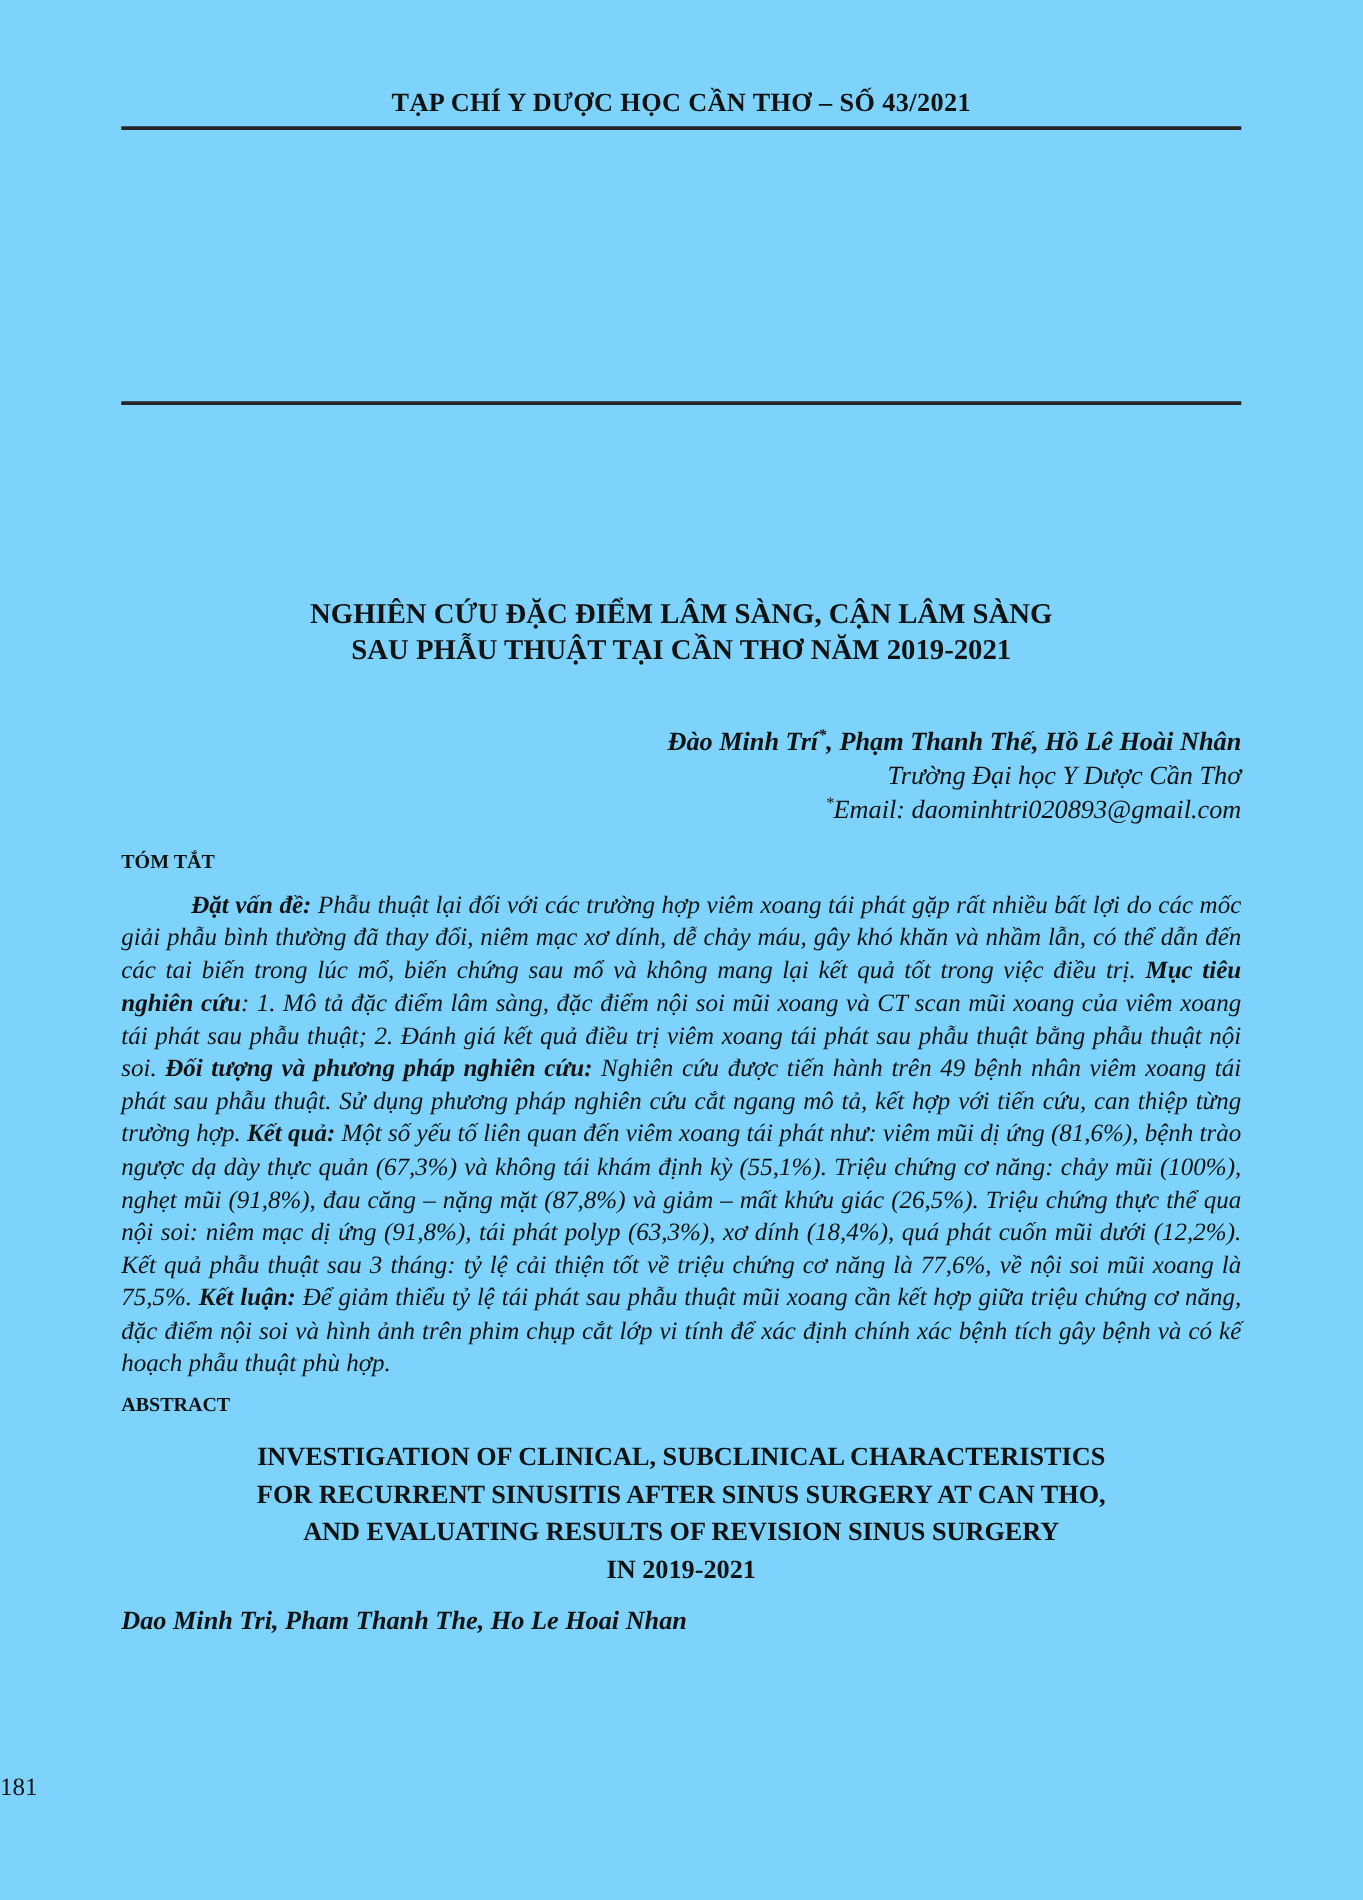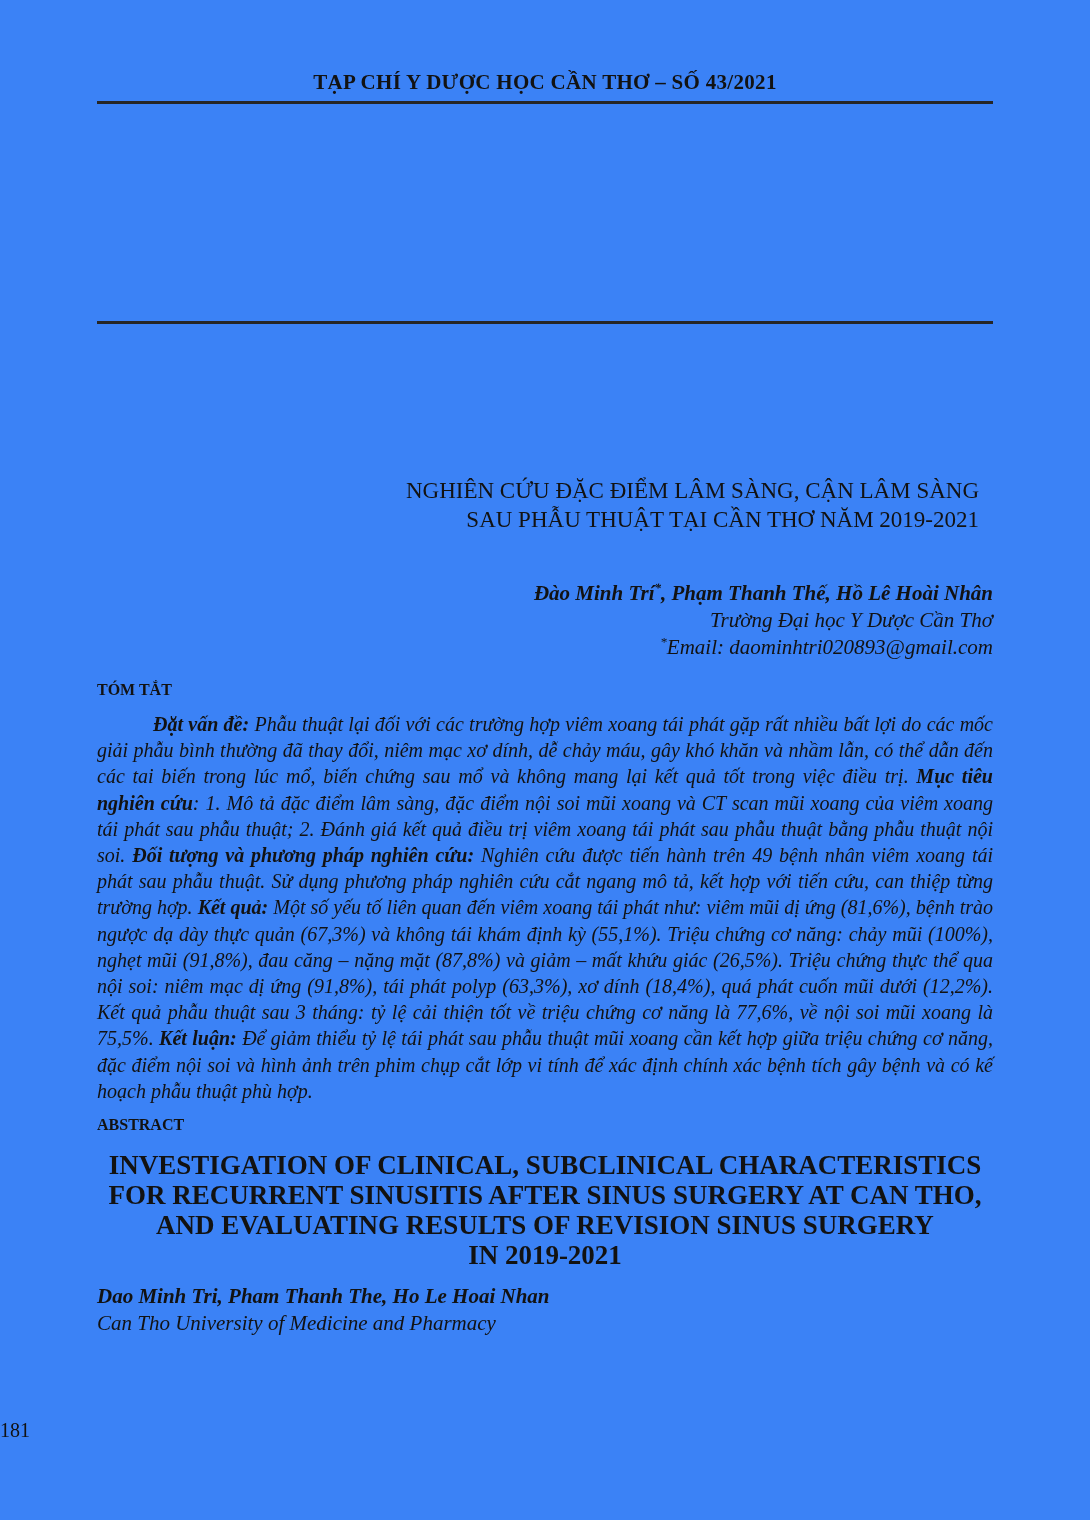--- a/index.html
+++ b/index.html
@@ -1,20 +1,20 @@
 <!DOCTYPE html>
 <html><head>
 <meta charset="utf-8">
 <style>
   html, body { margin: 0; padding: 0; background: #ffffff; }
   .page {
     position: relative;
     width: 1090px;
     height: 1520px;
-    background: #3b82f6;
+    background: #7dd3fc;
     color: #121212;
     font-family: "Liberation Serif", serif;
     overflow: hidden;
   }
   .journal-header {
     position: absolute;
     top: 70px; left: 97px; width: 896px;
     text-align: center;
     font-weight: bold;
     font-size: 21px;
@@ -22,23 +22,23 @@
   }
   .rule {
     position: absolute;
     left: 97px; width: 896px; height: 3px;
     background: #262626;
   }
   .rule-top { top: 101px; }
   .rule-mid { top: 321px; }
   .article-title {
     position: absolute;
-    top: 476px; left: 83px; width: 896px;
-    text-align: right;
-    font-weight: normal;
+    top: 476px; left: 97px; width: 896px;
+    text-align: center;
+    font-weight: bold;
     font-size: 23px;
     line-height: 29px;
   }
   .byline {
     position: absolute;
     top: 580px; left: 97px; width: 896px;
     text-align: right;
     font-style: italic;
     font-size: 21px;
     line-height: 27px;
@@ -68,21 +68,21 @@
     font-size: 20px;
     line-height: 26.2px;
     text-indent: 56px;
   }
   .keywords-line .kw-label { font-weight: bold; }
   .heading-en { margin-top: 7px; }
   .title-en {
     margin-top: 12px;
     text-align: center;
     font-weight: bold;
-    font-size: 27px;
+    font-size: 21px;
     line-height: 30px;
   }
   .byline-en {
     margin-top: 13px;
     text-align: left;
     font-style: italic;
     font-size: 21px;
     line-height: 27px;
   }
   .byline-en .authors-en { font-weight: bold; }
@@ -118,19 +118,18 @@
 
     <div class="section-heading heading-en">ABSTRACT</div>
     <div class="title-en">
       <div>INVESTIGATION OF CLINICAL, SUBCLINICAL CHARACTERISTICS</div>
       <div>FOR RECURRENT SINUSITIS AFTER SINUS SURGERY AT CAN THO,</div>
       <div>AND EVALUATING RESULTS OF REVISION SINUS SURGERY</div>
       <div>IN 2019-2021</div>
     </div>
     <div class="byline-en">
       <div class="authors-en">Dao Minh Tri, Pham Thanh The, Ho Le Hoai Nhan</div>
-      <div>Can Tho University of Medicine and Pharmacy</div>
     </div>
   </div>
 
   <div class="page-number">181</div>
 
 </div>
 
 </body></html>

